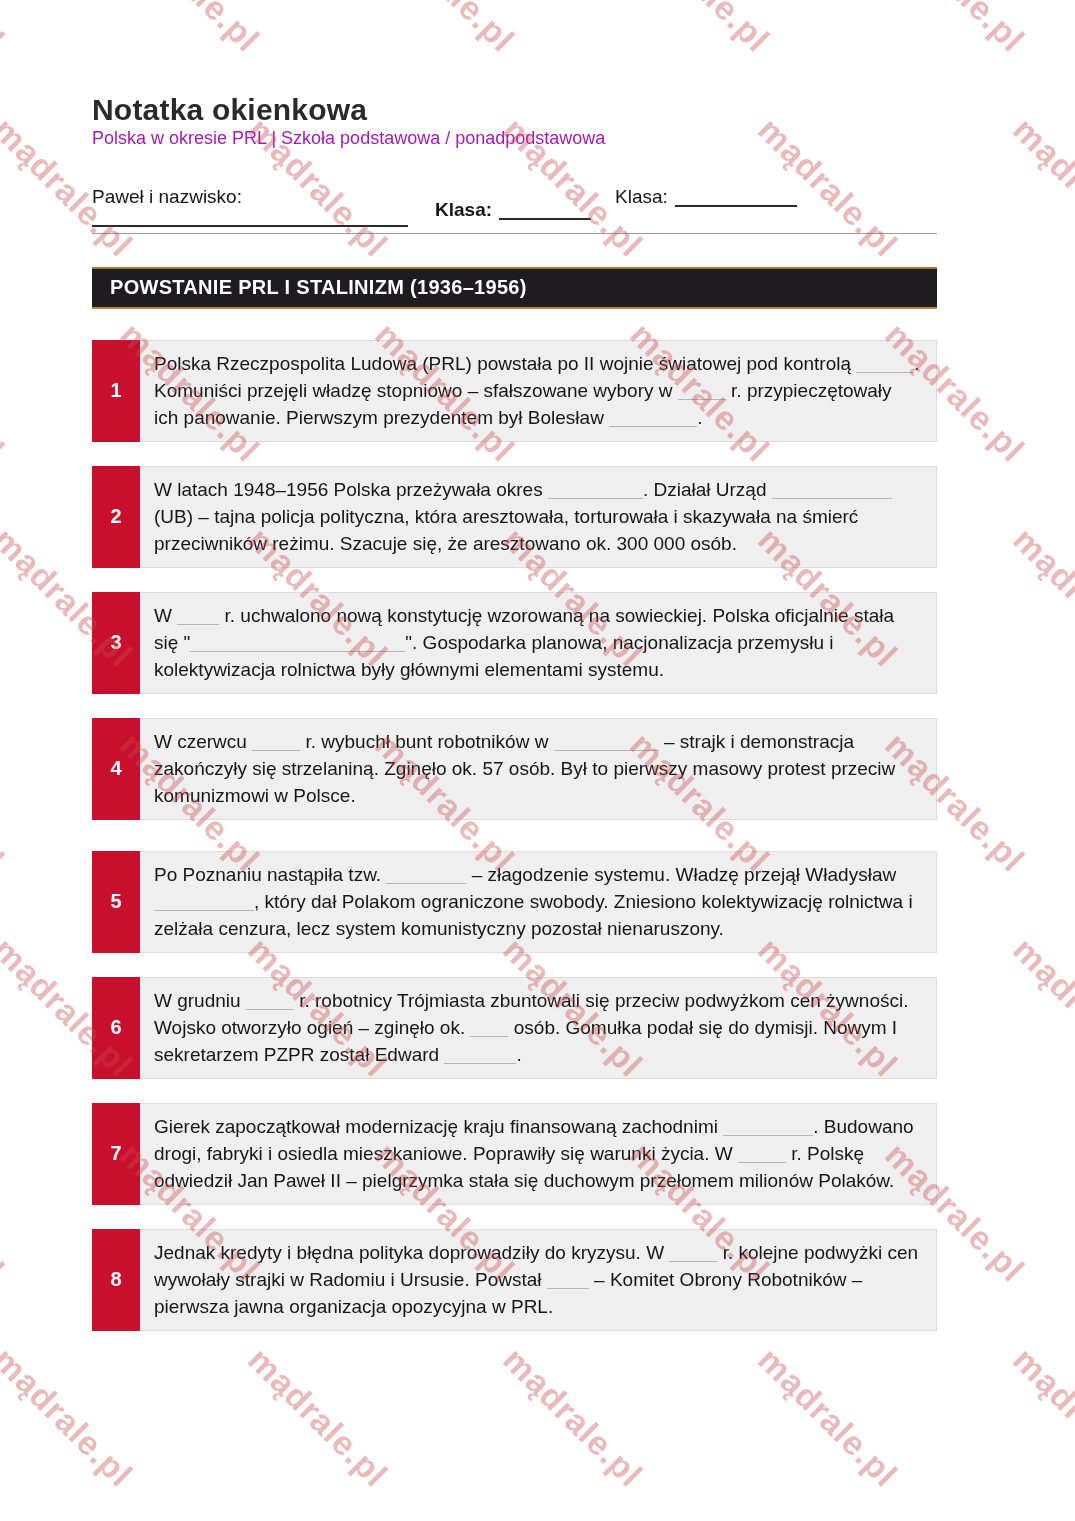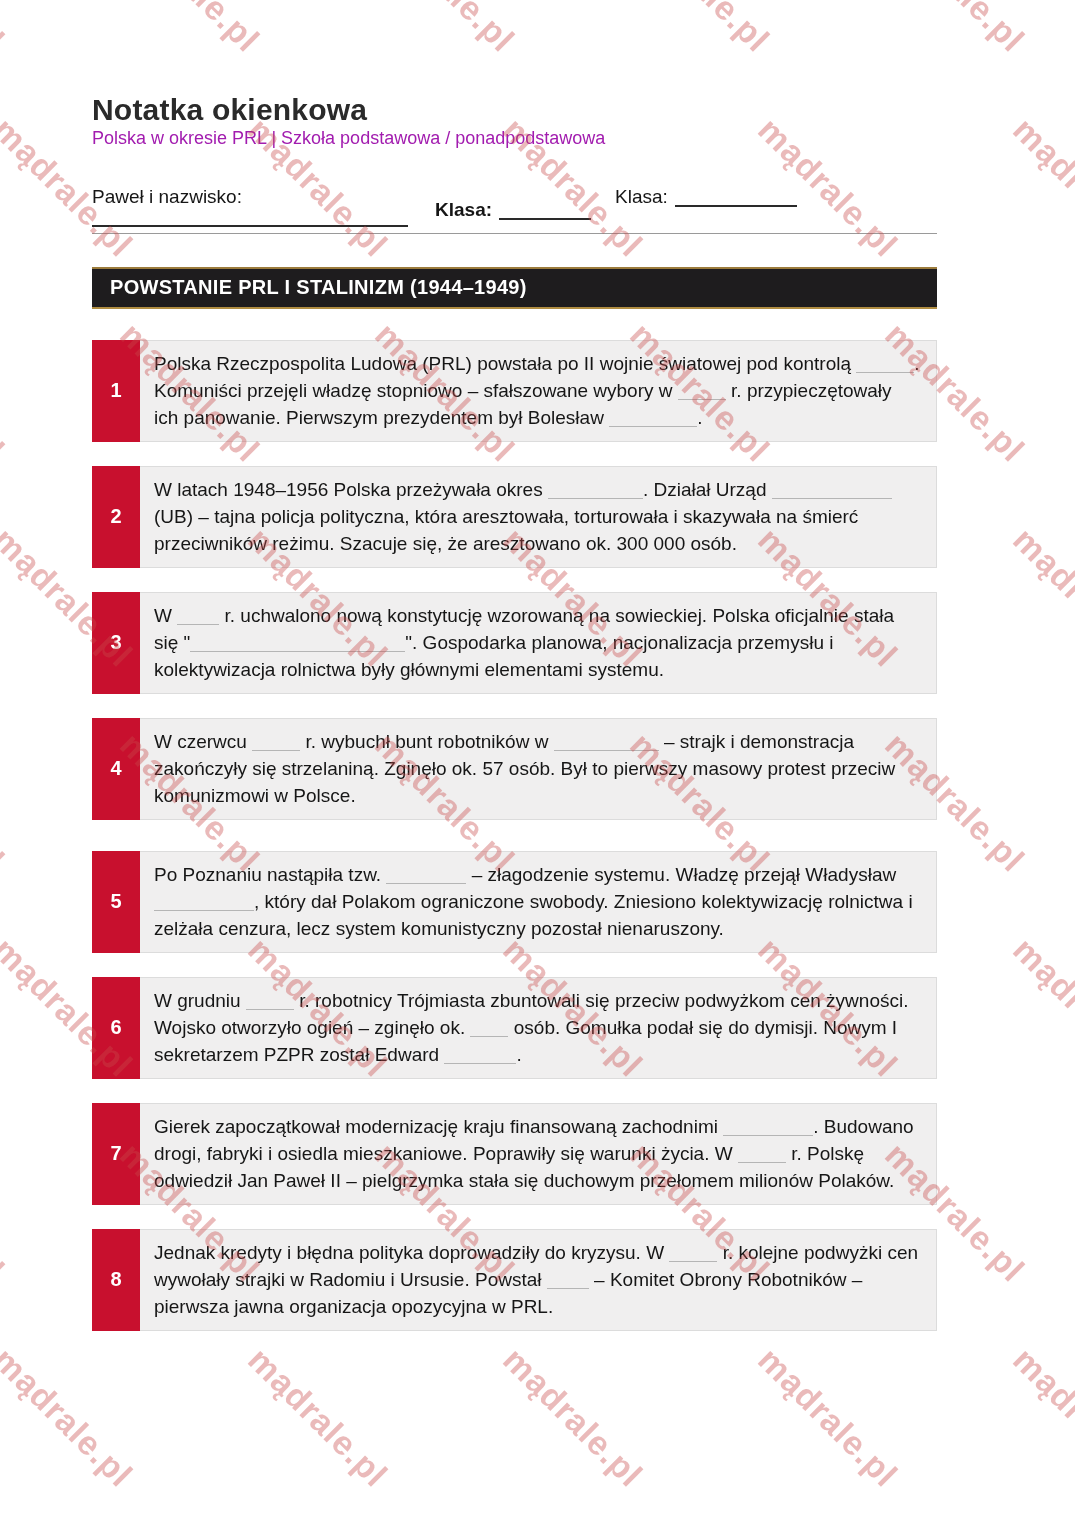--- a/index.html
+++ b/index.html
@@ -124,21 +124,21 @@
       <span class="name-label">Paweł i nazwisko:</span>
       <span class="class-group"><span>Klasa:</span><span class="form-blank" style="width:92px"></span></span>
       <span class="date-group"><span>Klasa:</span><span class="form-blank" style="width:122px"></span></span>
     </div>
     <div class="name-line"></div>
     <hr class="rule">
 
     <div id="sections-root">
   <section>
     <div class="section-header">
-      <span class="section-title">POWSTANIE PRL I STALINIZM (1944–1949)</span>
+      <span class="section-title">POWSTANIE PRL I STALINIZM (1936–1956)</span>
     </div>
     <div class="items">
   <div class="item">
     <div class="item-number">1</div>
     <div class="item-text">Polska Rzeczpospolita Ludowa (PRL) powstała po II wojnie światowej pod kontrolą <span class="blank" style="width: 58px;"></span>. Komuniści przejęli władzę stopniowo – sfałszowane wybory w <span class="blank" style="width: 48px;"></span> r. przypieczętowały ich panowanie. Pierwszym prezydentem był Bolesław <span class="blank" style="width: 88px;"></span>.</div>
   </div>
 
   <div class="item">
     <div class="item-number">2</div>
     <div class="item-text">W latach 1948–1956 Polska przeżywała okres <span class="blank" style="width: 95px;"></span>. Działał Urząd <span class="blank" style="width: 120px;"></span> (UB) – tajna policja polityczna, która aresztowała, torturowała i skazywała na śmierć przeciwników reżimu. Szacuje się, że aresztowano ok. 300 000 osób.</div>

